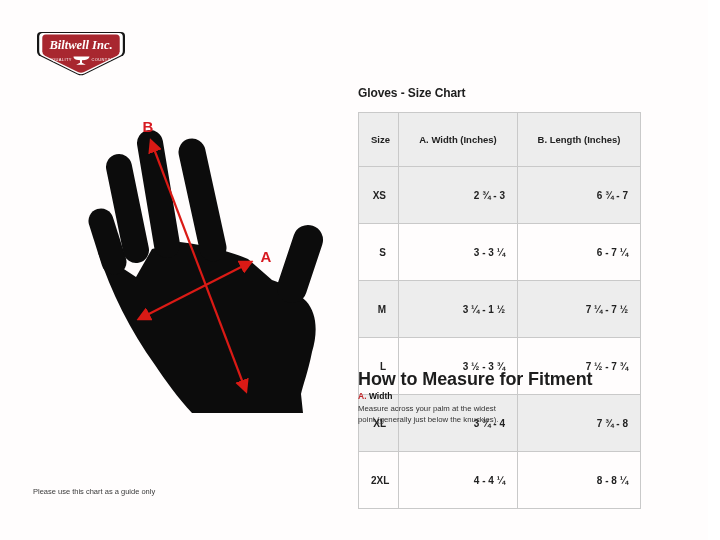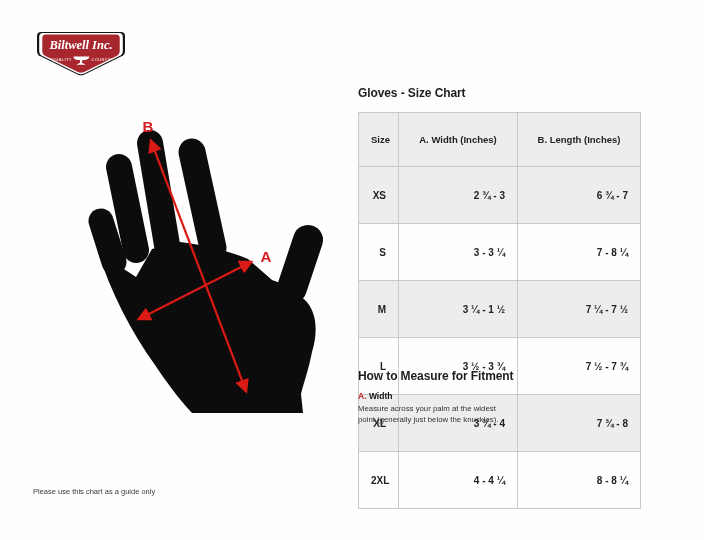--- a/index.html
+++ b/index.html
@@ -17,21 +17,21 @@
   table.sizes{position:absolute;left:358px;top:112px;border-collapse:collapse;table-layout:fixed;width:282px;}
   table.sizes th,table.sizes td{border:1px solid #c9c9c9;text-align:center;vertical-align:middle;color:#222;padding:12px;}
   table.sizes th{height:29px;font-size:9.5px;font-weight:bold;background:#ededed;}
   table.sizes td{height:32px;font-size:10px;font-weight:bold;text-align:right;}
   table.sizes tr.stripe td{background:#ededed;}
   table.sizes col.c-size{width:40px;}
   table.sizes col.c-width{width:119px;}
   table.sizes col.c-length{width:123px;}
 
   
-  .measure-title{position:absolute;left:358px;top:369px;font-size:12px;font-weight:bold;color:#1d1d1d;letter-spacing:-0.1px;}
+  .measure-title{position:absolute;left:358px;top:369px;font-size:18px;font-weight:bold;color:#1d1d1d;letter-spacing:-0.1px;}
   .measure-cols{position:absolute;left:358px;top:391px;width:292px;display:flex;gap:16px;}
   .measure-col{width:142px;}
   .measure-col + .measure-col{width:150px;}
   .measure-head{font-size:8.5px;font-weight:bold;color:#111;margin-bottom:3px;}
   .measure-key{color:#c3262a;}
   .measure-text{font-size:7.8px;line-height:1.4;color:#333;}
 
   
   .disclaimer{position:absolute;left:33px;top:486px;font-size:7.5px;line-height:1.5;color:#3a3a3a;}
 </style>
@@ -102,21 +102,21 @@
     </thead>
     <tbody>
       <tr class="stripe">
         <td>XS</td>
         <td>2 ¾ - 3</td>
         <td>6 ¾ - 7</td>
       </tr>
       <tr>
         <td>S</td>
         <td>3 - 3 ¼</td>
-        <td>7 - 8 ¼</td>
+        <td>6 - 7 ¼</td>
       </tr>
       <tr class="stripe">
         <td>M</td>
         <td>3 ¼ - 1 ½</td>
         <td>7 ¼ - 7 ½</td>
       </tr>
       <tr>
         <td>L</td>
         <td>3 ½ - 3 ¾</td>
         <td>7 ½ - 7 ¾</td>

